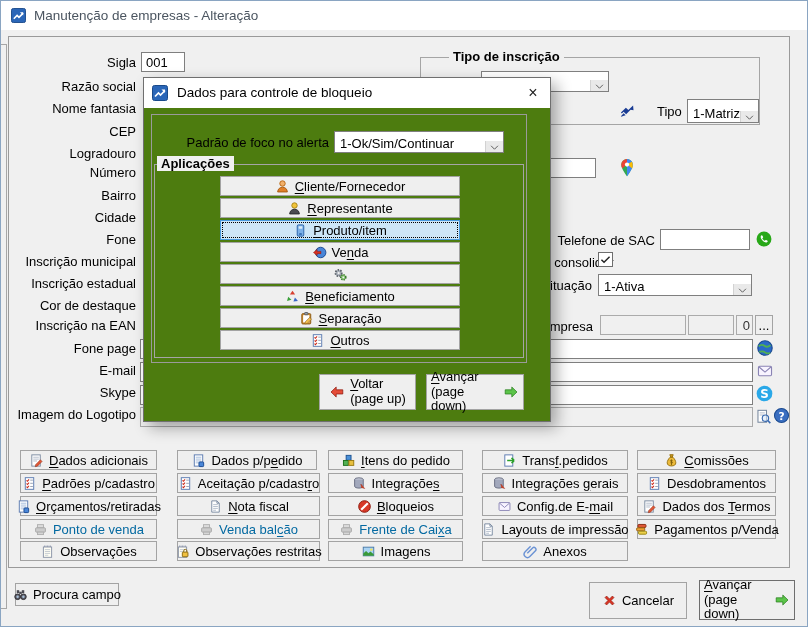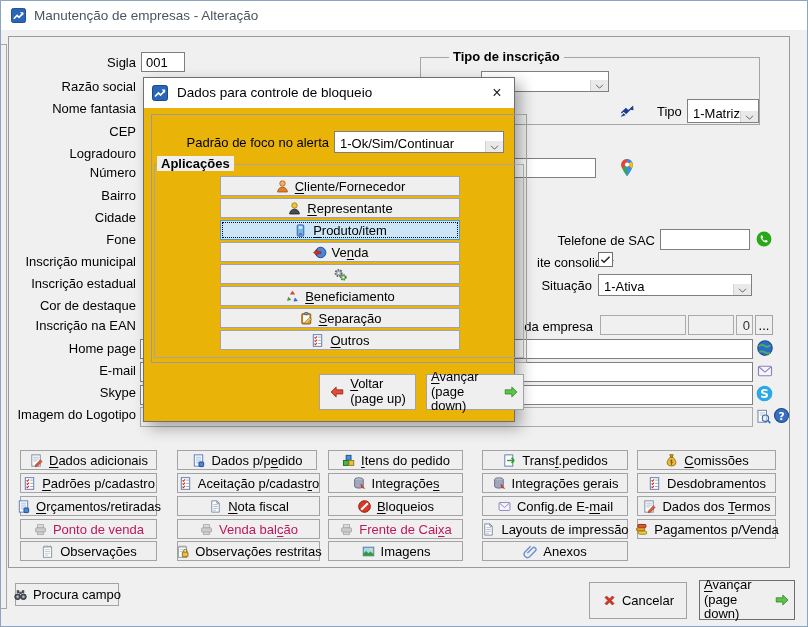--- a/index.html
+++ b/index.html
@@ -20,27 +20,27 @@
   .combo{position:absolute;background:#fff;border:1px solid #7f7f7f;box-sizing:border-box;display:flex;align-items:flex-end}
   .combo .val{flex:1;padding:1px 5px;display:flex;align-items:center;white-space:nowrap;overflow:hidden}
   .combo .arr{width:17px;background:#e9e9e9;border-left:1px solid #d2d2d2;display:flex;align-items:center;justify-content:center}
   .combo .arr .ic{width:11px;height:11px}
   .gbox{position:absolute;border:1px solid #a5a5a5;box-sizing:border-box}
   .glabel{position:absolute;top:-9px;background:#f0f0f0;padding:0 4px;font-weight:bold;white-space:nowrap}
   .btn{background:#efefef;border:1px solid #a3a3a3;box-sizing:border-box;cursor:default;
        font-family:"Liberation Sans",sans-serif;font-size:13px;color:#000;
        display:flex;align-items:center;justify-content:center;gap:5px;padding:0 4px}
   .btn .lbl{white-space:nowrap}
-  .btn.disabled{color:#be185d}
+  .btn.disabled{color:#0369a1}
   .gbtn{position:absolute;height:20px}
   .ic{width:15px;height:15px;flex:0 0 auto;display:inline-block}
   .icbtn{position:absolute;padding:0;margin:0;border:none;background:transparent;cursor:default}
   .cbx{position:absolute;width:15px;height:15px;background:#fff;border:1px solid #6e6e6e;box-sizing:border-box;padding:0}
   .two{display:flex;flex-direction:column;align-items:flex-start;line-height:1.12;text-align:left}
-  .dialog{position:absolute;left:143px;top:77px;width:372px;height:345px;background:#eab308;
+  .dialog{position:absolute;left:143px;top:77px;width:408px;height:345px;background:#4d7c0f;
           border:1px solid #6f6f6f;box-sizing:border-box;z-index:10;
           box-shadow:6px 6px 14px rgba(0,0,0,.32)}
   .dlg-titlebar{position:absolute;left:0;top:0;right:0;height:30px;background:#fff}
   .dlg-close{position:absolute;right:0;top:0;width:34px;height:30px;display:flex;align-items:center;justify-content:center;
              font-size:16px;color:#222;background:transparent;border:none;padding:0}
   .panel{position:absolute;border:1px solid #9a9a9a;box-sizing:border-box}
   .appbtn{position:absolute;left:76px;width:240px;height:20px}
   .appbtn.focused{background:#cde6f7;border:1px solid #4a9ade;outline:1px dotted #000;outline-offset:-3px}
   .bigbtn{position:absolute}
   u{text-underline-offset:2px}
@@ -65,21 +65,21 @@
 <div class="flabel" style="top:124px">CEP</div>
 <div class="flabel" style="top:146px">Logradouro</div>
 <div class="flabel" style="top:165px">Número</div>
 <div class="flabel" style="top:188px">Bairro</div>
 <div class="flabel" style="top:210px">Cidade</div>
 <div class="flabel" style="top:232px">Fone</div>
 <div class="flabel" style="top:254px">Inscrição municipal</div>
 <div class="flabel" style="top:276px">Inscrição estadual</div>
 <div class="flabel" style="top:298px">Cor de destaque</div>
 <div class="flabel" style="top:318px">Inscrição na EAN</div>
-<div class="flabel" style="top:341px">Home page</div>
+<div class="flabel" style="top:341px">Fone page</div>
 <div class="flabel" style="top:363px">E-mail</div>
 <div class="flabel" style="top:385px">Skype</div>
 <div class="flabel" style="top:407px">Imagem do Logotipo</div>
 
 <div class="tfield" style="left:141px;top:52px;width:44px;height:20px">001</div>
 
 <div class="gbox" style="left:420px;top:57px;width:340px;height:68px">
   <span class="glabel" style="left:28px">Tipo de inscrição</span>
   <div class="combo" style="left:60px;top:13px;width:128px;height:21px">
     <span class="val"></span>

